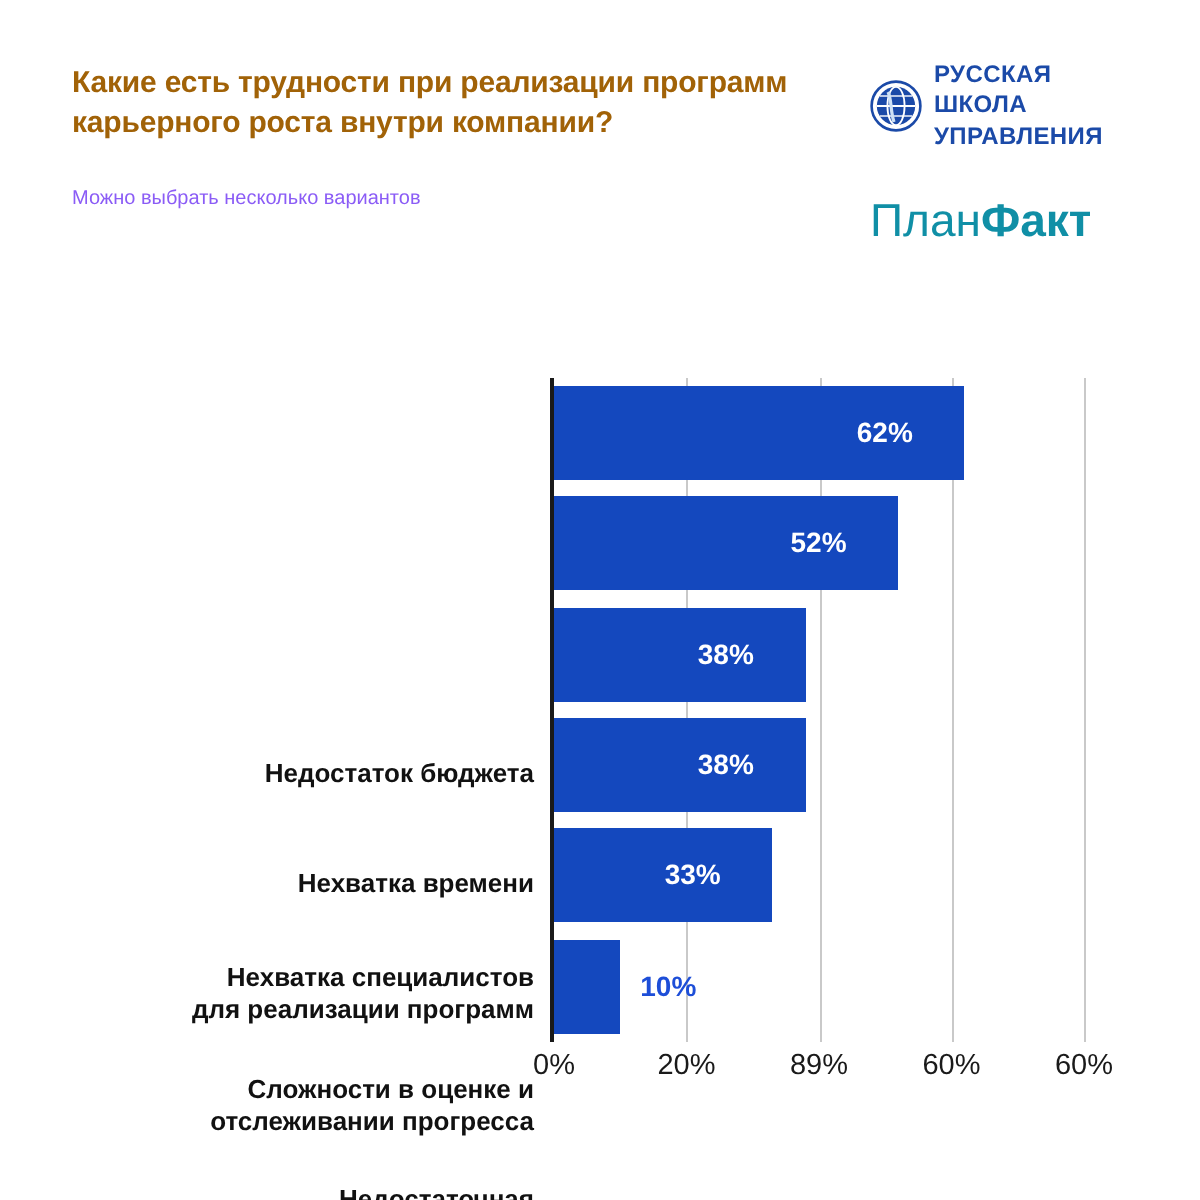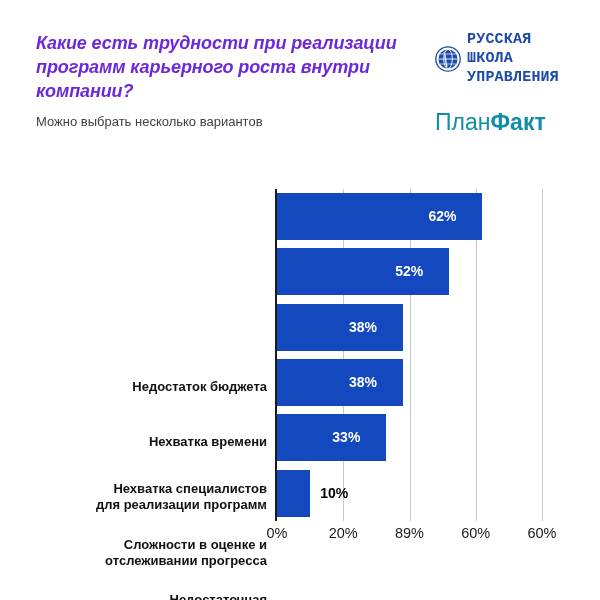--- a/index.html
+++ b/index.html
@@ -22,33 +22,32 @@
     width: 600px;
     height: 160px;
   }
   #title-block {
     position: absolute;
     left: 36px;
     top: 32px;
     width: 410px;
   }
   #chart-title {
-    font-size: 18px;
+    font-size: 15px;
     font-weight: bold;
     line-height: 1.33;
-    color: #6d28d9;
+    color: #a16207;
     letter-spacing: -0.1px;
     margin: 0;
-    font-style: italic;
   }
   #chart-subtitle {
-    margin: 10px 0 0 0;
-    font-size: 13px;
+    margin: 22px 0 0 0;
+    font-size: 10px;
     font-weight: normal;
-    color: #404040;
+    color: #8b5cf6;
     line-height: 1.2;
   }
 
   
   #logo-block {
     position: absolute;
     right: 30px;
     top: 30px;
     width: 135px;
     text-align: left;
@@ -57,27 +56,26 @@
     display: flex;
     align-items: center;
     gap: 6px;
   }
   #globe-icon {
     width: 26px;
     height: 26px;
     flex: 0 0 26px;
   }
   #rsu-text {
-    font-size: 15px;
+    font-size: 12px;
     font-weight: bold;
     line-height: 1.28;
     color: #1b4aa8;
     letter-spacing: 0.2px;
     white-space: pre-line;
-    font-family: Liberation Mono, monospace;
   }
   #planfact-logo {
     margin-top: 23px;
     font-size: 23px;
     color: #108fa6;
     line-height: 1;
     white-space: nowrap;
   }
   #planfact-plan { font-weight: normal; }
   #planfact-fakt { font-weight: bold; }
@@ -137,21 +135,21 @@
     height: 47px;
     line-height: 47px;
     font-size: 14px;
     font-weight: bold;
     white-space: nowrap;
   }
   .bar-value.inside {
     color: #ffffff;
   }
   .bar-value.outside {
-    color: #000000;
+    color: #1d4ed8;
   }
 
   
   #category-labels {
     position: absolute;
     left: 30px;
     top: 189px;
     width: 237px;
     height: 332px;
   }

